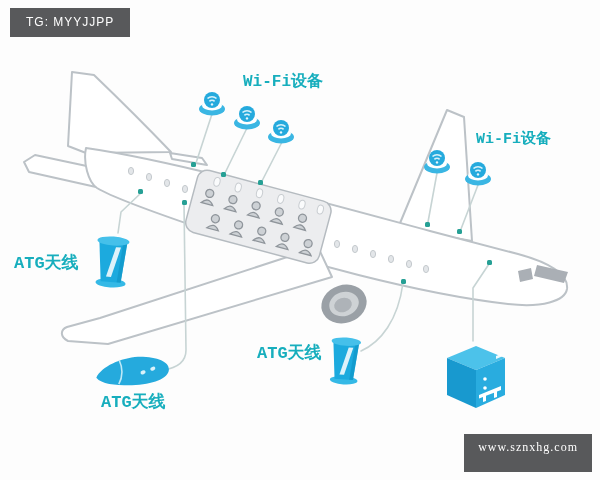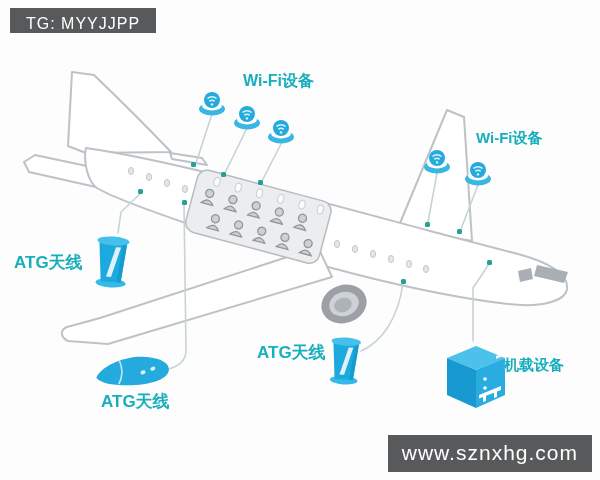--- a/index.html
+++ b/index.html
@@ -19,33 +19,34 @@
     width:600px;height:480px;
     background:#fdfdfd;
     font-family:"Liberation Sans","DejaVu Sans",sans-serif;
     overflow:hidden;
   }
   .stage{position:absolute;inset:0;}
   .badge{
     position:absolute;
     background:var(--badge-bg);
     color:#ffffff;
-    font-size:16px;
+    font-size:12px;
     letter-spacing:1px;
-    padding:7px 16px 0 16px;
+    padding:7px 16px 8px 16px;
     white-space:nowrap;
   }
   .badge.top-left{left:10px;top:8px;}
-  .badge.bottom-right{right:8px;bottom:8px;font-size:21px;padding:6px 14px 7px 14px;}
+  .badge.bottom-right{right:8px;bottom:8px;font-size:12px;padding:6px 14px 17px 14px;font-family:Liberation Serif, serif;}
   .diagram-label{
     position:absolute;
     color:var(--label-teal);
     font-weight:bold;
     white-space:nowrap;
     text-shadow:0 0 1px rgba(255,255,255,.8);
+    font-family:Liberation Mono, monospace;
   }
   .lbl-wifi-top{left:243px;top:71px;font-size:16px;}
   .lbl-wifi-right{left:476px;top:129px;font-size:15px;}
   .lbl-atg-left{left:14px;top:251px;font-size:17px;}
   .lbl-atg-bottom-left{left:101px;top:390px;font-size:17px;}
   .lbl-atg-center{left:257px;top:341px;font-size:17px;}
   .lbl-onboard{left:504px;top:354px;font-size:15px;line-height:21px;text-align:center;}
   svg{position:absolute;left:0;top:0;}
 </style>
 </head>
@@ -258,18 +259,17 @@
       </g>
     </g>
   </svg>
 
   <div class="diagram-label lbl-wifi-top">Wi-Fi设备</div>
   <div class="diagram-label lbl-wifi-right">Wi-Fi设备</div>
   <div class="diagram-label lbl-atg-left">ATG天线</div>
   <div class="diagram-label lbl-atg-bottom-left">ATG天线</div>
   <div class="diagram-label lbl-atg-center">ATG天线</div>
   <div class="diagram-label lbl-onboard">
-    <div>机载设备</div>
   </div>
 
   <div class="badge top-left">TG: MYYJJPP</div>
   <div class="badge bottom-right">www.sznxhg.com</div>
 </div>
 
 </body></html>

